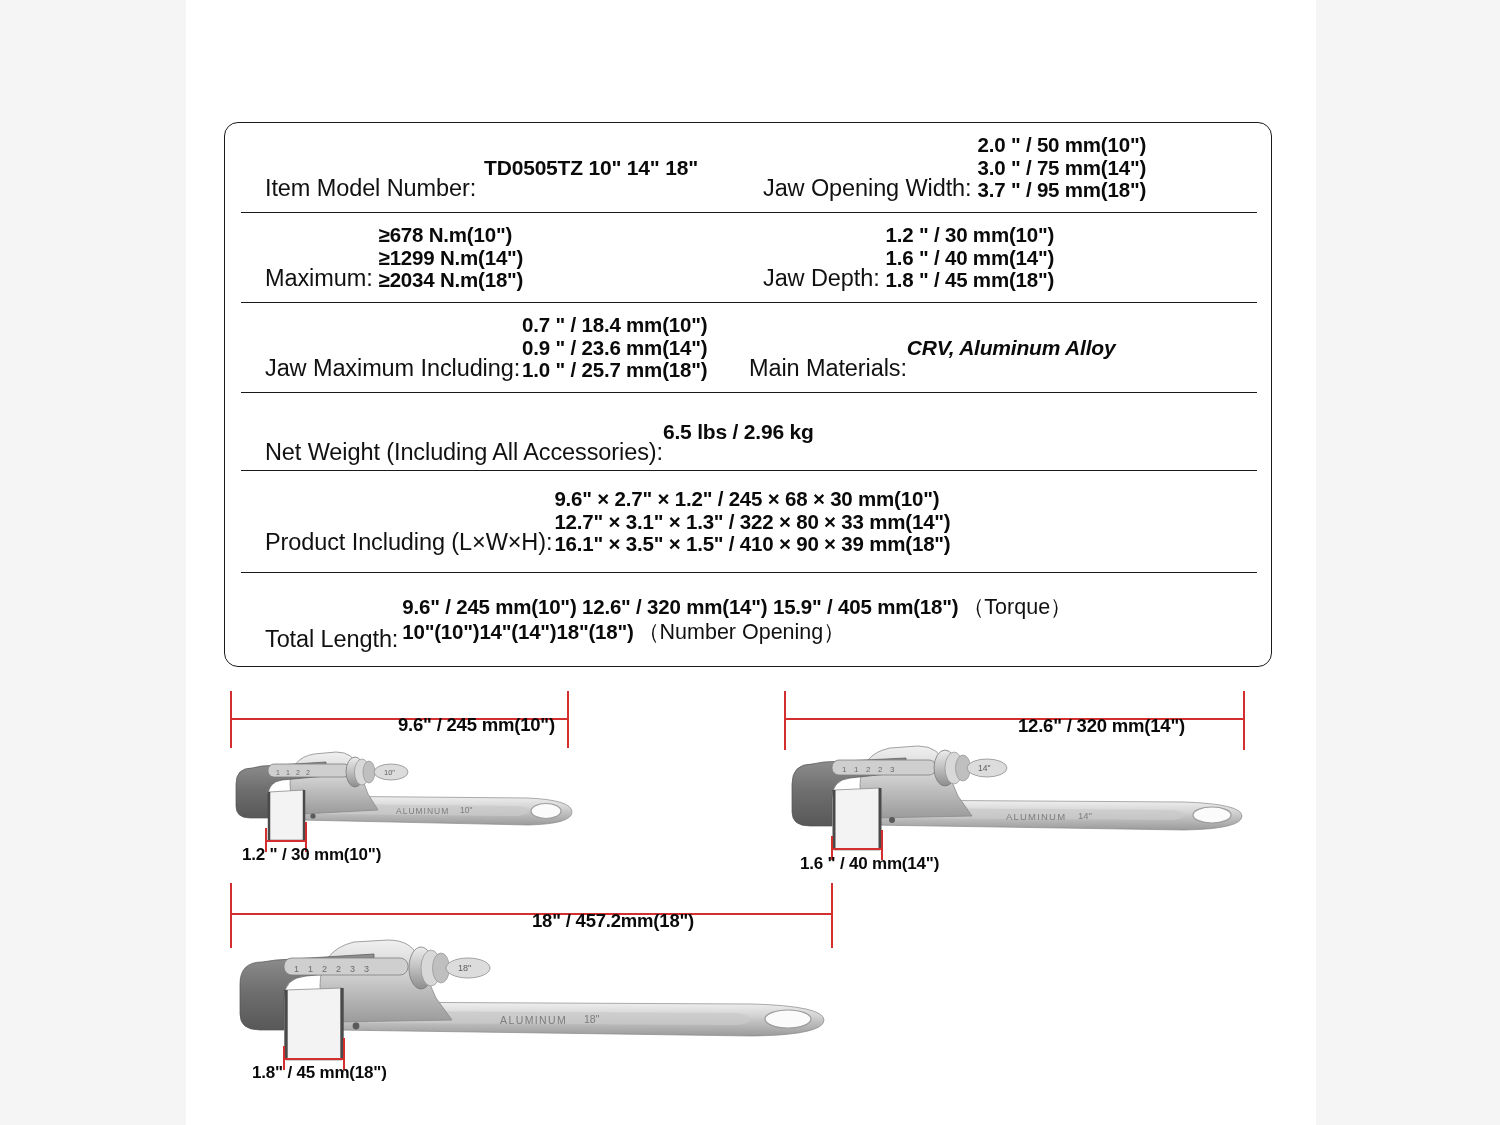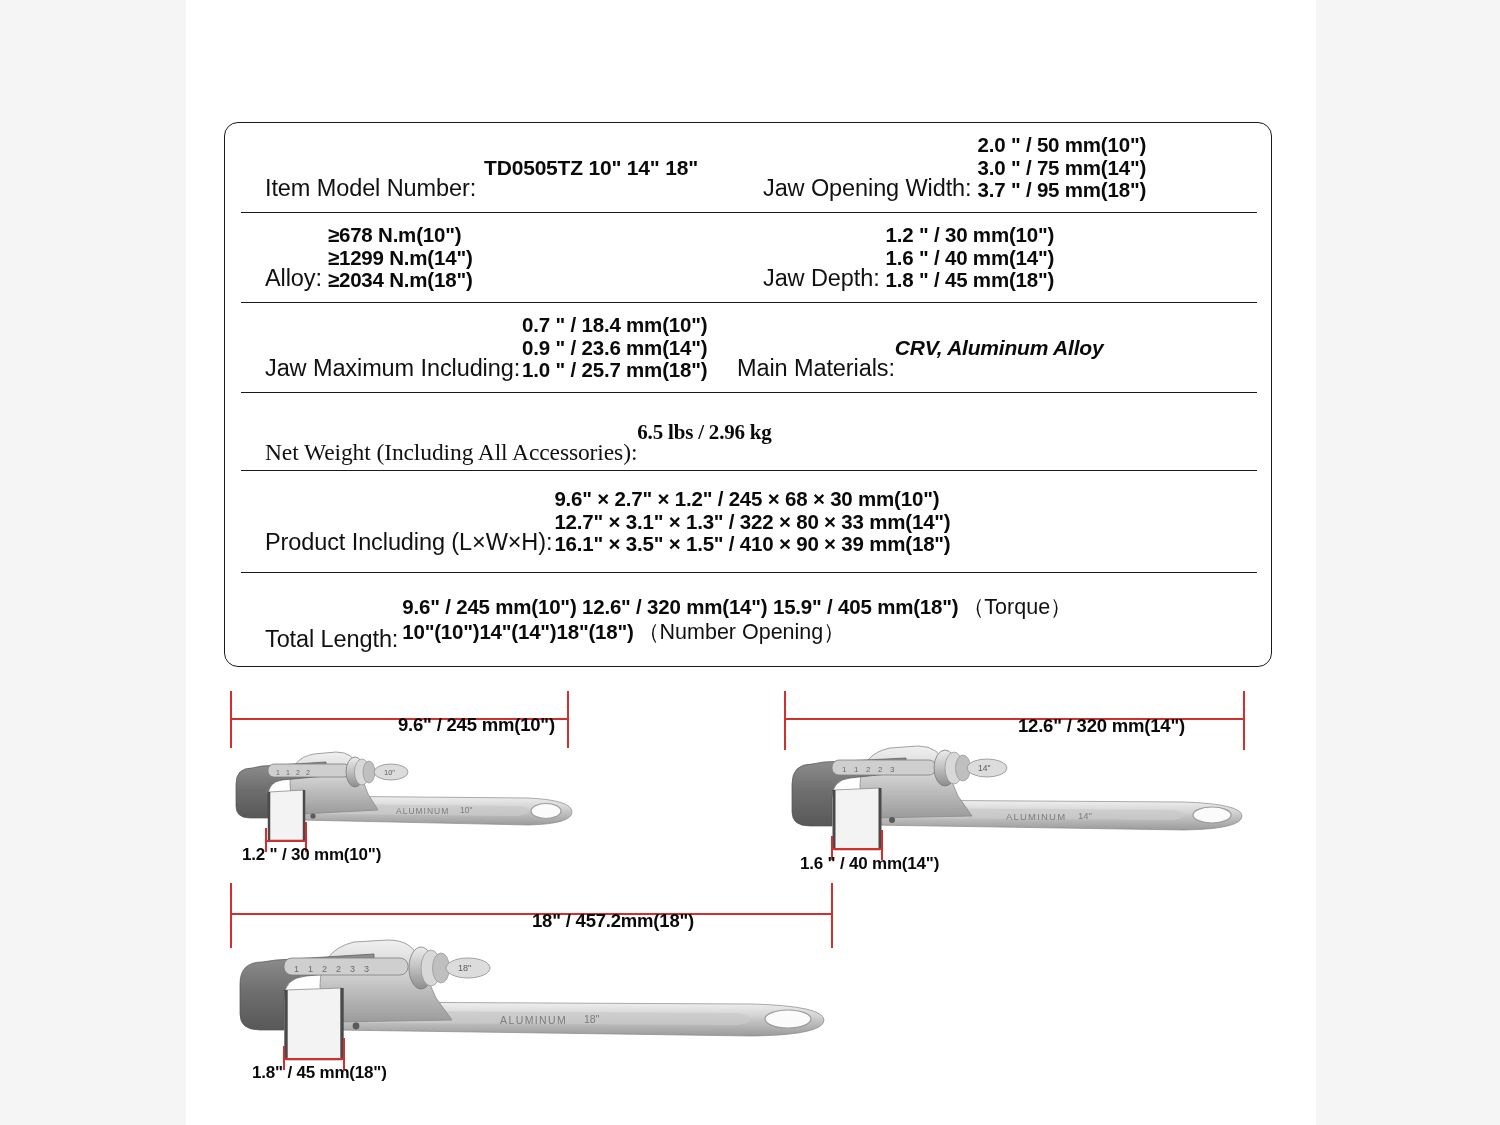--- a/index.html
+++ b/index.html
@@ -120,21 +120,21 @@
           <span class="val">2.0 " / 50 mm(10")</span>
           <span class="val">3.0 " / 75 mm(14")</span>
           <span class="val">3.7 " / 95 mm(18")</span>
         </span>
       </div>
       <div class="divider" style="top:89px;"></div>
     </div>
 
     <div class="spec-row" style="top:90px;height:90px;">
       <div class="cell" style="left:40px; top:0; height:90px;">
-        <span class="lbl">Alloy:</span>
+        <span class="lbl">Maximum:</span>
         <span class="val-lines val-left" style="margin-left:6px;">
           <span class="val">≥678 N.m(10")</span>
           <span class="val">≥1299 N.m(14")</span>
           <span class="val">≥2034 N.m(18")</span>
         </span>
       </div>
       <div class="cell" style="left:538px; top:0; height:90px;">
         <span class="lbl">Jaw Depth:</span>
         <span class="val-lines val-center" style="margin-left:6px;">
           <span class="val">1.2 " / 30 mm(10")</span>
@@ -147,29 +147,29 @@
 
     <div class="spec-row" style="top:180px;height:90px;">
       <div class="cell" style="left:40px; top:0; height:90px;">
         <span class="lbl">Jaw Maximum Including:</span>
         <span class="val-lines val-left" style="margin-left:2px;">
           <span class="val">0.7 " / 18.4 mm(10")</span>
           <span class="val">0.9 " / 23.6 mm(14")</span>
           <span class="val">1.0 " / 25.7 mm(18")</span>
         </span>
       </div>
-      <div class="cell" style="left:512px; top:0; height:90px;justify-content:flex-end;">
+      <div class="cell" style="left:524px; top:0; height:90px;justify-content:flex-end;">
         <span class="lbl">Main Materials:</span>
         <span class="val" style="font-style:italic;">CRV, Aluminum Alloy</span>
       </div>
       <div class="divider" style="top:89px;"></div>
     </div>
 
     <div class="spec-row" style="top:270px;height:78px;">
-      <div class="cell" style="left:40px; top:0; height:78px;font-family:Liberation Serif, serif;">
+      <div class="cell" style="left:40px; top:0; height:78px;">
         <span class="lbl">Net Weight (Including All Accessories):</span>
         <span class="val" style="">6.5 lbs / 2.96 kg</span>
       </div>
       <div class="divider" style="top:77px;"></div>
     </div>
 
     <div class="spec-row" style="top:348px;height:102px;">
       <div class="cell" style="left:40px; top:0; height:102px;">
         <span class="lbl">Product Including (L×W×H):</span>
         <span class="val-lines val-left" style="margin-left:2px;">

